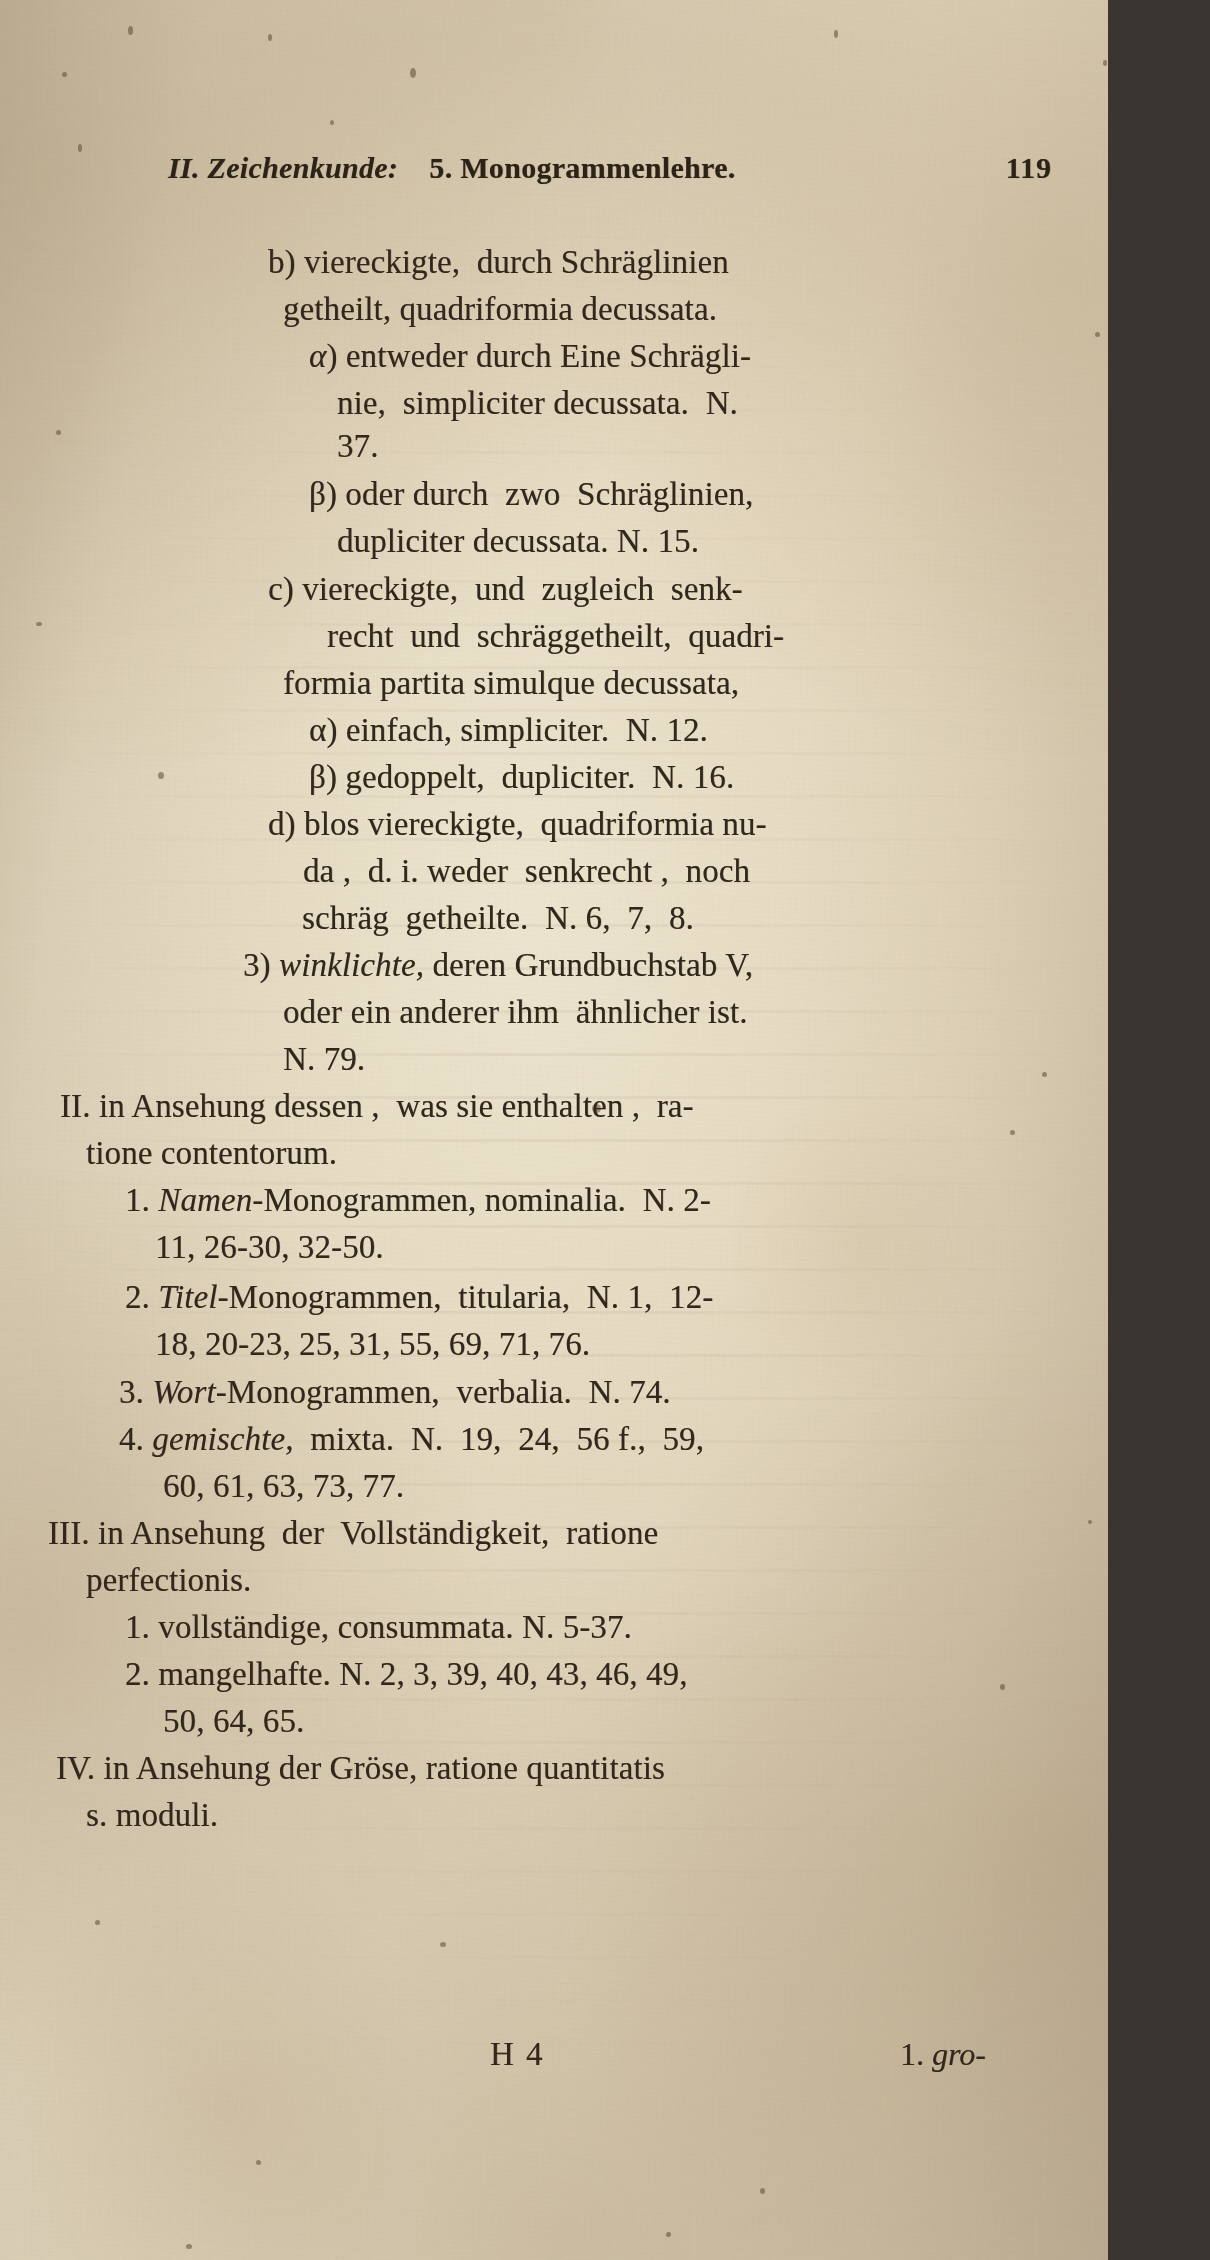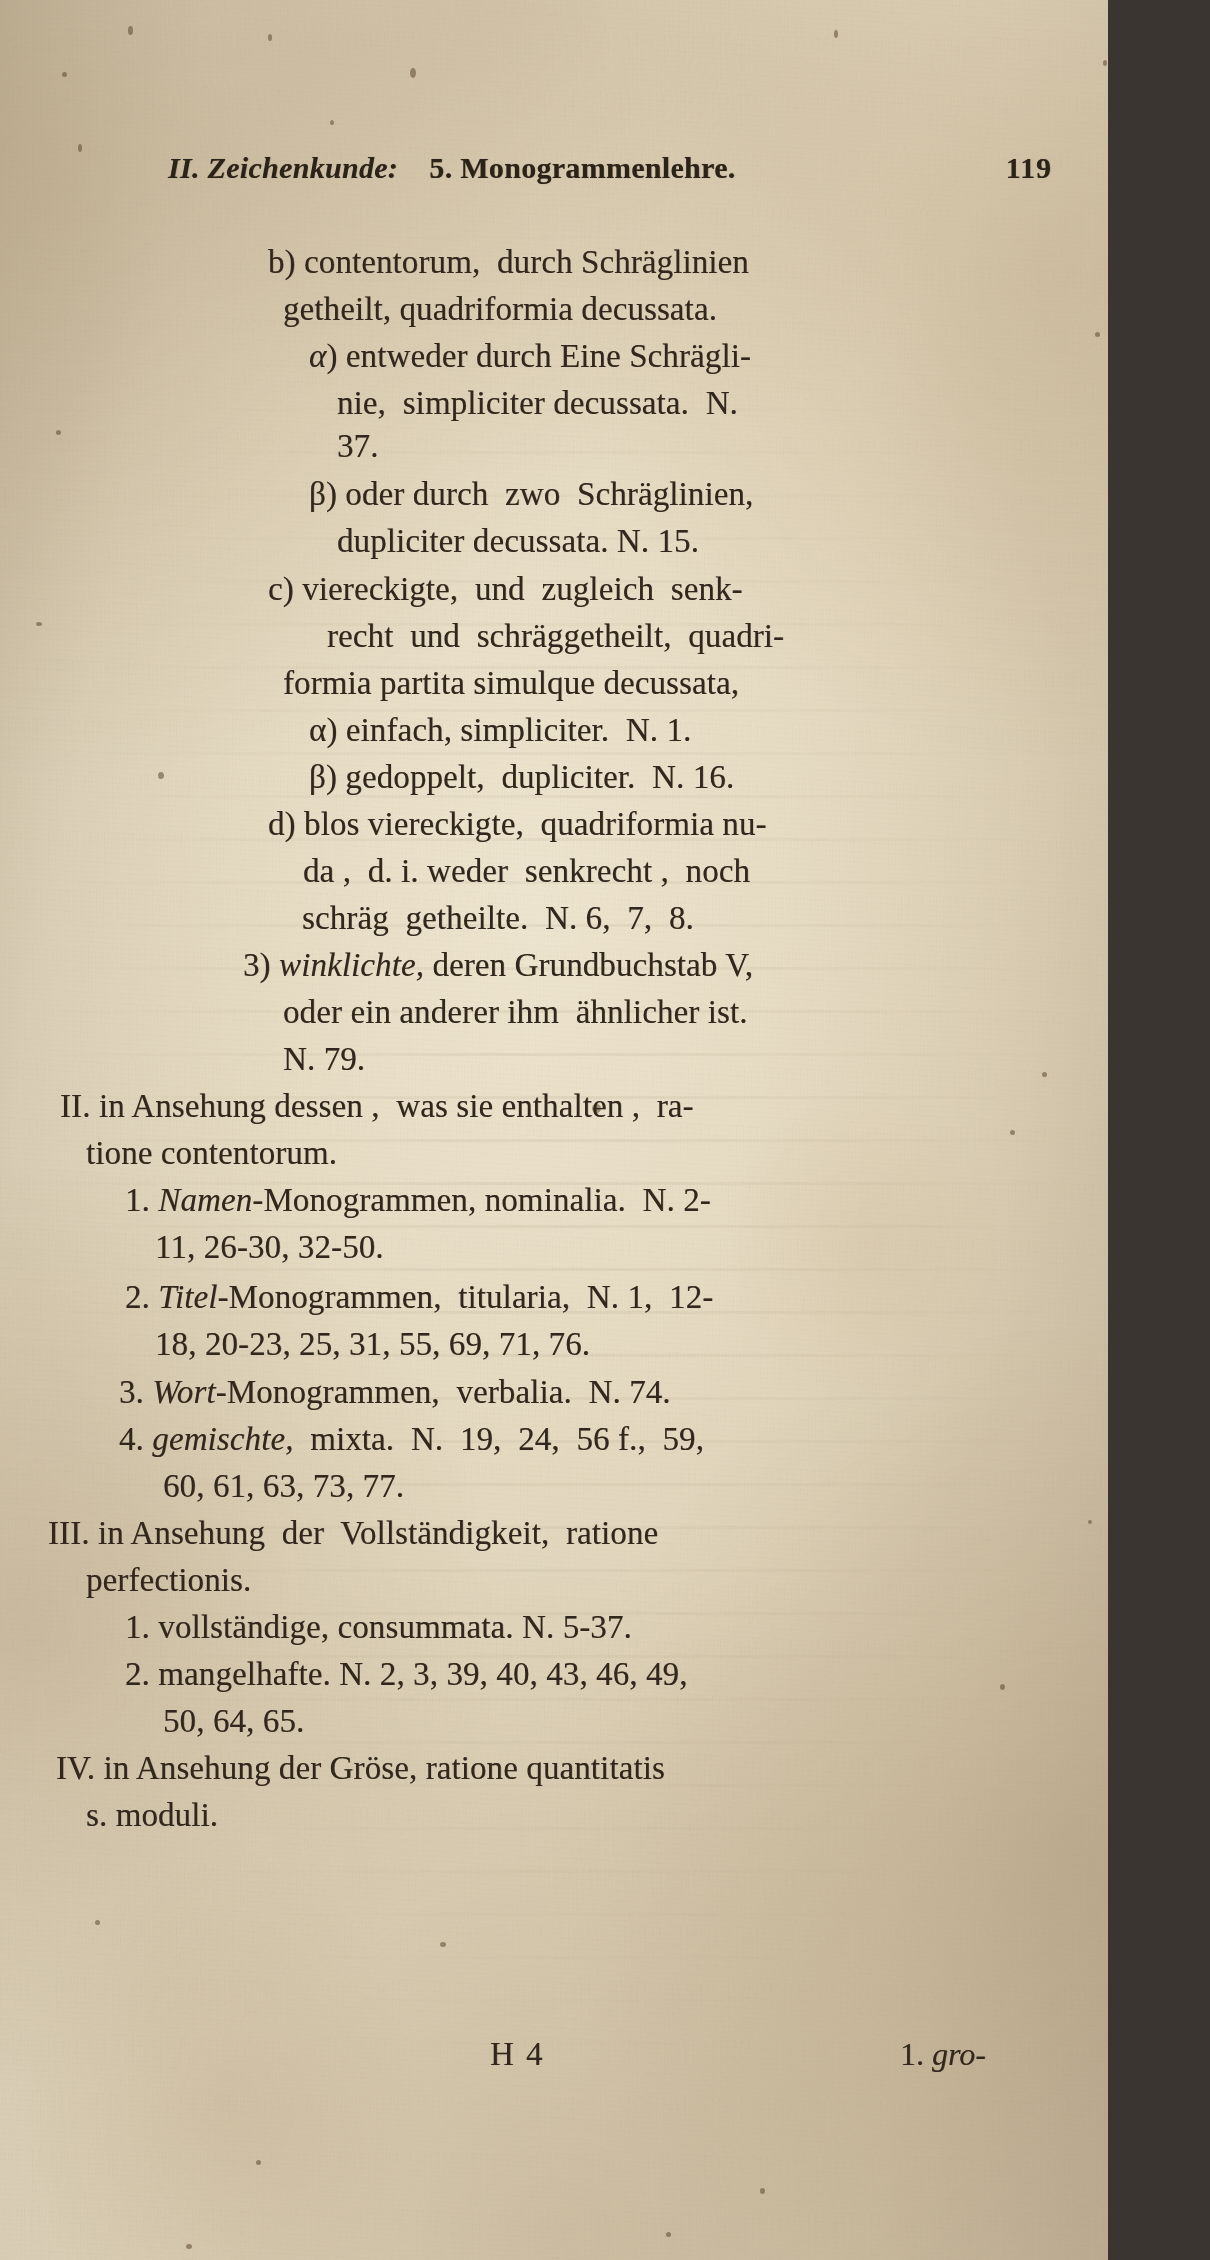--- a/index.html
+++ b/index.html
@@ -159,31 +159,31 @@
     </div>
 
   <div id="runhead">
     <span class="rh-left">II. Zeichenkunde:</span>
     <span>&nbsp;&nbsp;</span>
     <span>5. Monogrammenlehre.</span>
     <span id="pagenum">119</span>
   </div>
 
   <div id="content">
-      <div class="ln" style="left: 268px; top: 246px;">b) contentorum,  durch Schräglinien</div>
+      <div class="ln" style="left: 268px; top: 246px;">b) viereckigte,  durch Schräglinien</div>
       <div class="ln" style="left: 283px; top: 293px;">getheilt, quadriformia decussata.</div>
       <div class="ln" style="left: 309px; top: 340px;"><span class="ital">α</span><span>) entweder durch Eine Schrägli-</span></div>
       <div class="ln" style="left: 337px; top: 387px;">nie,  simpliciter decussata.  N.</div>
       <div class="ln" style="left: 337px; top: 430px;">37.</div>
       <div class="ln" style="left: 309px; top: 478px;">β) oder durch  zwo  Schräglinien,</div>
       <div class="ln" style="left: 337px; top: 525px;">dupliciter decussata. N. 15.</div>
       <div class="ln" style="left: 268px; top: 573px;">c) viereckigte,  und  zugleich  senk-</div>
       <div class="ln" style="left: 283px; top: 620px; margin-left: 44px;">recht  und  schräggetheilt,  quadri-</div>
       <div class="ln" style="left: 283px; top: 667px;">formia partita simulque decussata,</div>
-      <div class="ln" style="left: 309px; top: 714px;">α) einfach, simpliciter.  N. 1.</div>
+      <div class="ln" style="left: 309px; top: 714px;">α) einfach, simpliciter.  N. 12.</div>
       <div class="ln" style="left: 309px; top: 761px;">β) gedoppelt,  dupliciter.  N. 16.</div>
       <div class="ln" style="left: 268px; top: 808px;">d) blos viereckigte,  quadriformia nu-</div>
       <div class="ln" style="left: 303px; top: 855px;">da ,  d. i. weder  senkrecht ,  noch</div>
       <div class="ln" style="left: 302px; top: 902px;">schräg  getheilte.  N. 6,  7,  8.</div>
       <div class="ln" style="left: 243px; top: 949px;"><span>3) </span><span class="ital">winklichte,</span><span> deren Grundbuchstab V,</span></div>
       <div class="ln" style="left: 283px; top: 996px;">oder ein anderer ihm  ähnlicher ist.</div>
       <div class="ln" style="left: 283px; top: 1043px;">N. 79.</div>
       <div class="ln" style="left: 60px; top: 1090px; text-align: right;">II. in Ansehung dessen ,  was sie enthalten ,  ra-</div>
       <div class="ln" style="left: 86px; top: 1137px;">tione contentorum.</div>
       <div class="ln" style="left: 125px; top: 1184px;"><span>1. </span><span class="ital">Namen</span><span>-Monogrammen, nominalia.  N. 2-</span></div>

